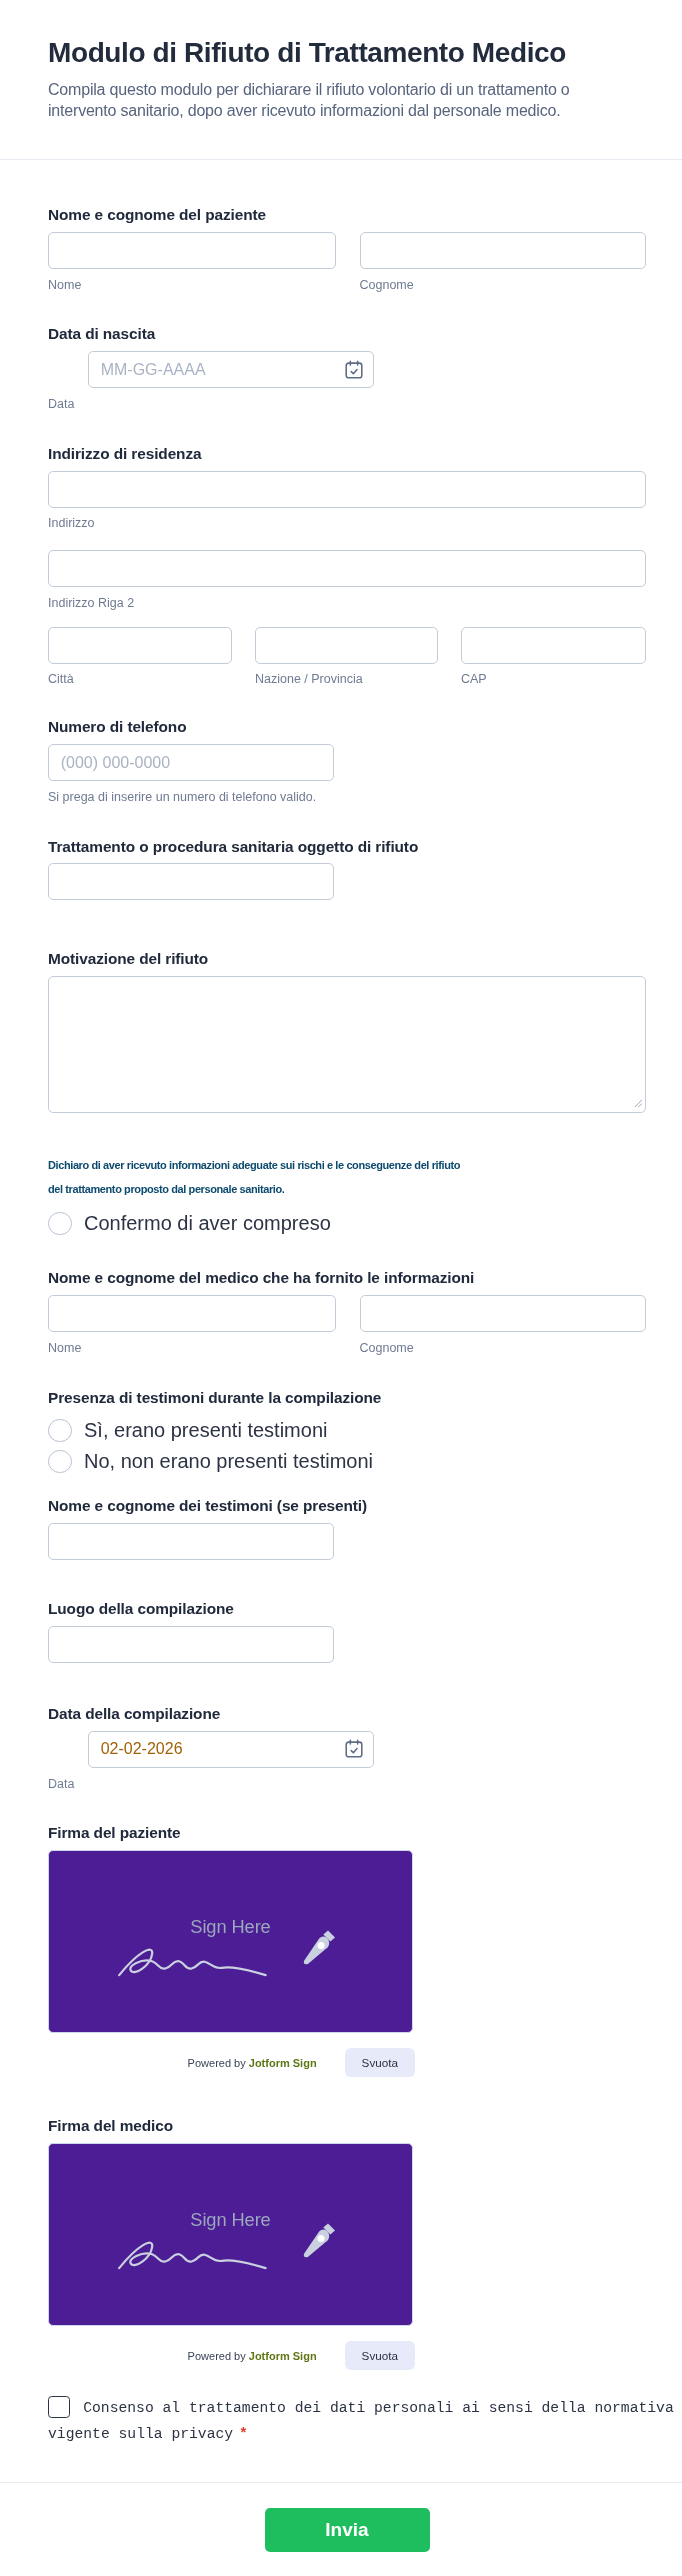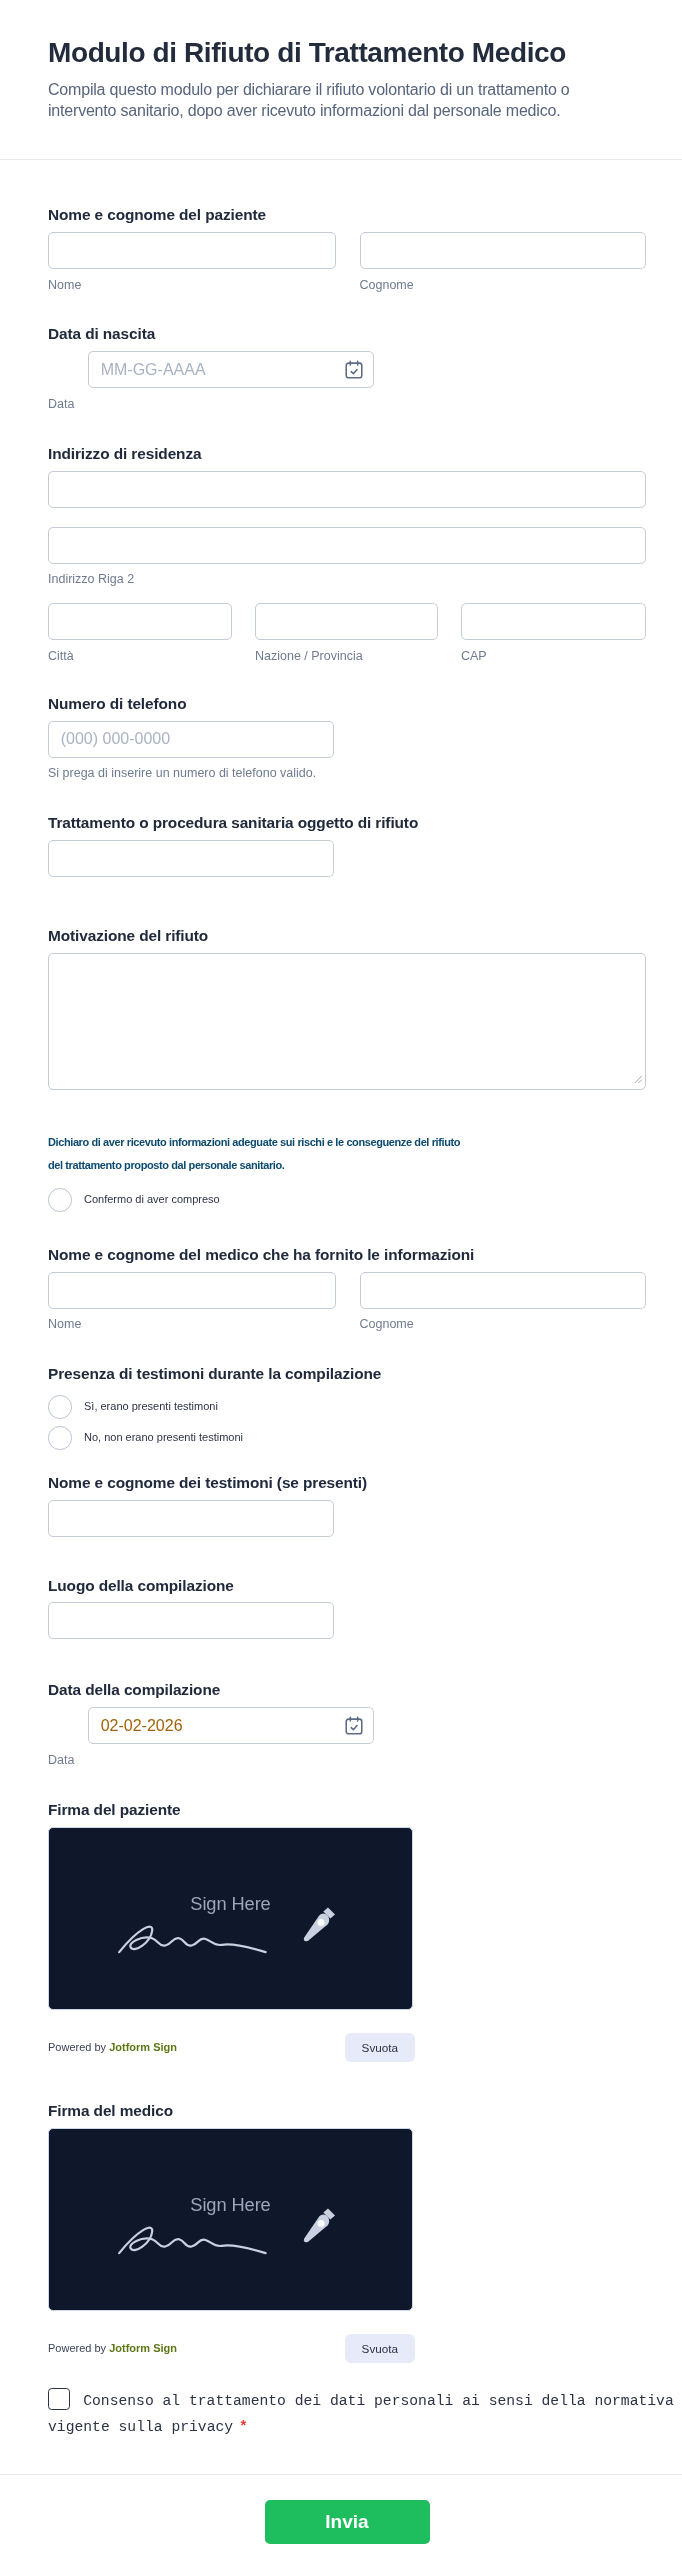--- a/index.html
+++ b/index.html
@@ -54,36 +54,36 @@
   .declaration {
     font-size:11px; font-weight:600; color:#0c4a6e; line-height:23.5px;
     letter-spacing:-0.4px; white-space:pre-line; width:635px;
   }
   .radio-row { display:flex; align-items:center; gap:12.5px; margin-top:10.3px; cursor:pointer; }
   .radio-row + .radio-row { margin-top:7.3px; }
   .radio {
     width:23.5px; height:23.5px; border:1.5px solid #b9c3d4; border-radius:50%;
     background:#fff; flex:none;
   }
-  .radio-label { font-size:11px; color:#2c3345; line-height:23.5px;text-align:right; }
+  .radio-label { font-size:20px; color:#2c3345; line-height:23.5px;text-align:right; }
 
   
   .sig-box {
     width:365px; height:183px; border:1.5px solid #cdd7ed; border-radius:5.1px;
-    position:relative; background:#0f172a; cursor:crosshair;
+    position:relative; background:#4c1d95; cursor:crosshair;
   }
   .sign-here {
     position:absolute; top:65px; left:0; width:100%; text-align:center;
     font-size:18.3px; color:#9aa7bd; letter-spacing:-0.1px;
   }
   .squiggle { position:absolute; left:68px; top:88px; }
   .nib { position:absolute; left:251px; top:79px; }
   .sig-footer {
-    width:367px; display:flex; justify-content:space-between; align-items:center;
-    gap:22px; margin-top:23px;
+    width:367px; display:flex; justify-content:flex-end; align-items:center;
+    gap:28px; margin-top:15px;
   }
   .powered { font-size:11px; color:#3a4356; }
   .brand { color:#5e7614; font-weight:bold; }
   .svuota {
     background:#e7eaf9; color:#2c3345; font-size:11.7px; border:none;
     border-radius:5.9px; padding:8px 17px; font-family:"Liberation Sans",sans-serif;
     cursor:pointer;
   }
 
   
@@ -154,20 +154,21 @@
               <path d="M9 13.8l2.3 2.3 4-4.6"></path>
             </svg>
           </span>
         </div>
         <div class="sub">Data</div>
       </div>
 
       <div class="field mb-address">
         <div class="label">Indirizzo di residenza</div>
         <input class="tinput" type="text" style="">
+        <div class="sub">Indirizzo</div>
         <input class="tinput addr-gap" type="text" style="">
         <div class="sub">Indirizzo Riga 2</div>
         <div class="row3">
           <div class="c-city">
             <input class="tinput" type="text" style="">
             <div class="sub">Città</div>
           </div>
           <div class="c-state">
             <input class="tinput" type="text" style="">
             <div class="sub">Nazione / Provincia</div>

